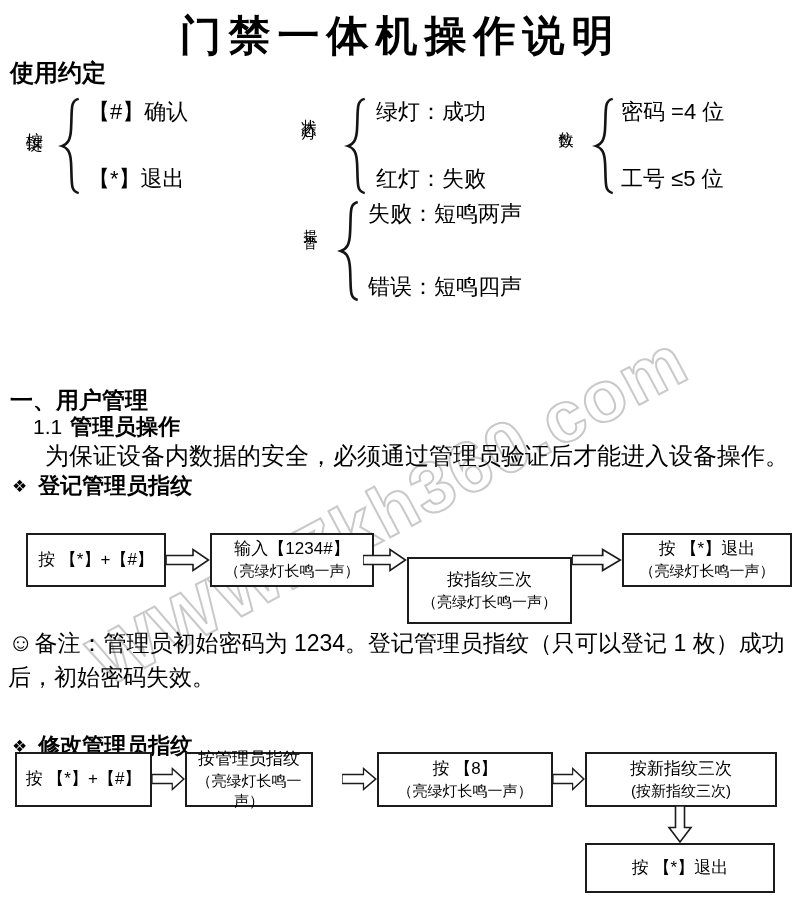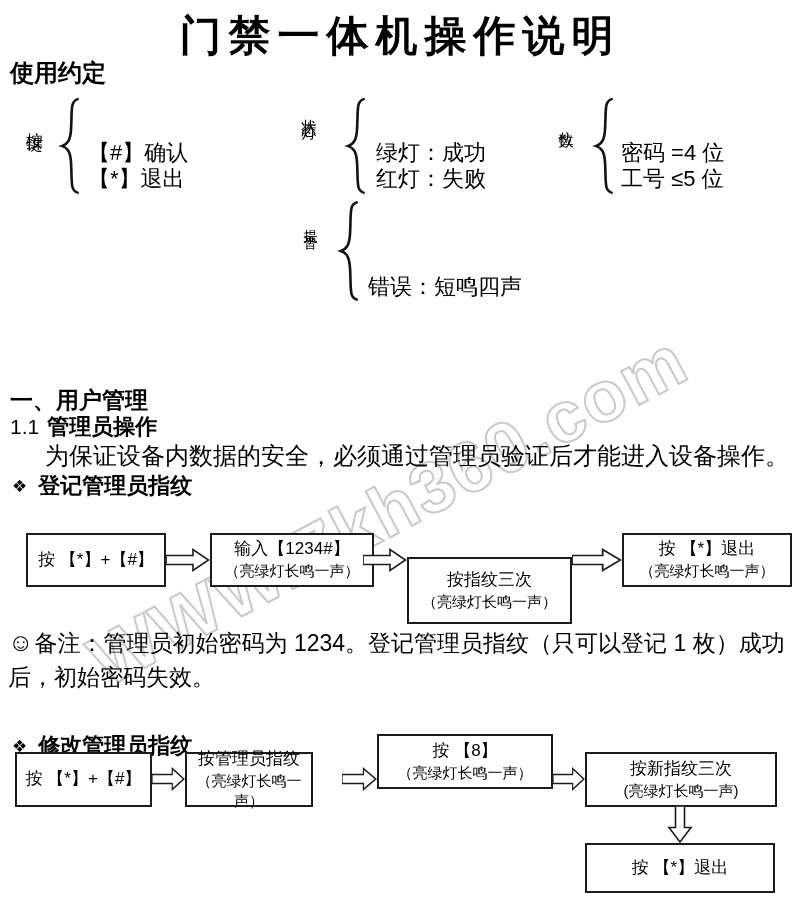--- a/index.html
+++ b/index.html
@@ -26,29 +26,29 @@
   }
   .h2 { font-size:24px; font-weight:700; }
   .h3 { font-size:23px; font-weight:700; }
 
   .vlabel {
     writing-mode:vertical-rl; text-orientation:upright;
     letter-spacing:3px; line-height:1; font-weight:500;
   }
   svg.brace { position:absolute; z-index:2; }
   .items {
-    display:flex; flex-direction:column; justify-content:flex-end;
+    display:flex; flex-direction:column; justify-content:space-between;
     font-size:22px; line-height:1.15;
   }
 
   .note { font-size:23px; line-height:34px; }
   .smiley { font-size:25px; margin-right:1px; }
 
   .subhead { font-size:22px; }
-  .subhead .num { font-weight:400; margin-right:8px; font-size:21px; }
+  .subhead .num { font-weight:400; margin-right:8px; font-size:21px;margin-left:23px; }
   .subhead .txt { font-weight:700; }
   .para { font-size:24px; }
 
   .bullet-head { font-size:22px; font-weight:700; display:flex; align-items:center; }
   .bullet { font-size:17px; margin-right:11px; font-weight:400; }
 
   .fbox {
     position:absolute; z-index:2; background:#fff;
     border:2px solid #1c1c1c;
     display:flex; flex-direction:column; align-items:center; justify-content:center;
@@ -97,20 +97,21 @@
   <div class="layer items" style="left:621px;top:99px;height:92px">
     <div>密码 =4 位</div>
     <div>工号 ≤5 位</div>
   </div>
 
   <div class="layer vlabel" style="left:304px;top:218px;font-size:14px">提示音</div>
   <svg class="brace" viewBox="0 0 22 100" preserveAspectRatio="none" style="left:337px;top:200px;width:24px;height:102px">
       <path d="M19 2 C11 4 13 12 12 32 C11.5 44 9 48 3.5 50 C9 52 11.5 56 12 68 C13 88 11 96 19 98"></path>
     </svg>
   <div class="layer items" style="left:368px;top:201px;height:98px">
+    <div>失败：短鸣两声</div>
     <div>错误：短鸣四声</div>
   </div>
 
 
   <div class="layer h3" style="left:10px;top:385px">一、用户管理</div>
   <div class="layer subhead" style="left:10px;top:412px">
     <span class="num">1.1</span><span class="txt">管理员操作</span>
   </div>
   <div class="layer para" style="left:45px;top:440px;width:755px">为保证设备内数据的安全，必须通过管理员验证后才能进入设备操作。</div>
 
@@ -161,30 +162,30 @@
   <svg class="arrow" viewBox="0 0 44 26" preserveAspectRatio="none" style="left:152px;top:766px;width:33px;height:26px">
       <path d="M0 8.5 H27 V2.5 L42.5 13 L27 23.5 V17.5 H0 Z"></path>
     </svg>
   <div class="fbox" style="left:185px;top:752px;width:128px;height:55px">
     <div class="l1">按管理员指纹</div>
     <div class="l2">（亮绿灯长鸣一声）</div>
   </div>
   <svg class="arrow" viewBox="0 0 44 26" preserveAspectRatio="none" style="left:342px;top:766px;width:35px;height:26px">
       <path d="M0 8.5 H27 V2.5 L42.5 13 L27 23.5 V17.5 H0 Z"></path>
     </svg>
-  <div class="fbox" style="left:377px;top:734px;width:176px;height:55px">
+  <div class="fbox" style="left:377px;top:752px;width:176px;height:55px">
     <div class="l1">按 【8】</div>
     <div class="l2">（亮绿灯长鸣一声）</div>
   </div>
   <svg class="arrow" viewBox="0 0 44 26" preserveAspectRatio="none" style="left:553px;top:766px;width:32px;height:26px">
       <path d="M0 8.5 H27 V2.5 L42.5 13 L27 23.5 V17.5 H0 Z"></path>
     </svg>
   <div class="fbox" style="left:585px;top:752px;width:192px;height:55px">
     <div class="l1">按新指纹三次</div>
-    <div class="l2">(亮绿灯长鸣一声)</div>
+    <div class="l2">(按新指纹三次)</div>
   </div>
   <svg class="arrow" viewBox="0 0 28 37" preserveAspectRatio="none" style="left:666px;top:806px;width:28px;height:37px">
       <path d="M9.5 0 V21.5 H3 L14 36 L25 21.5 H18.5 V0 Z"></path>
     </svg>
   <div class="fbox" style="left:585px;top:843px;width:190px;height:50px">
     <div class="l1">按 【*】退出</div>
 
   </div>
 
 </div>

